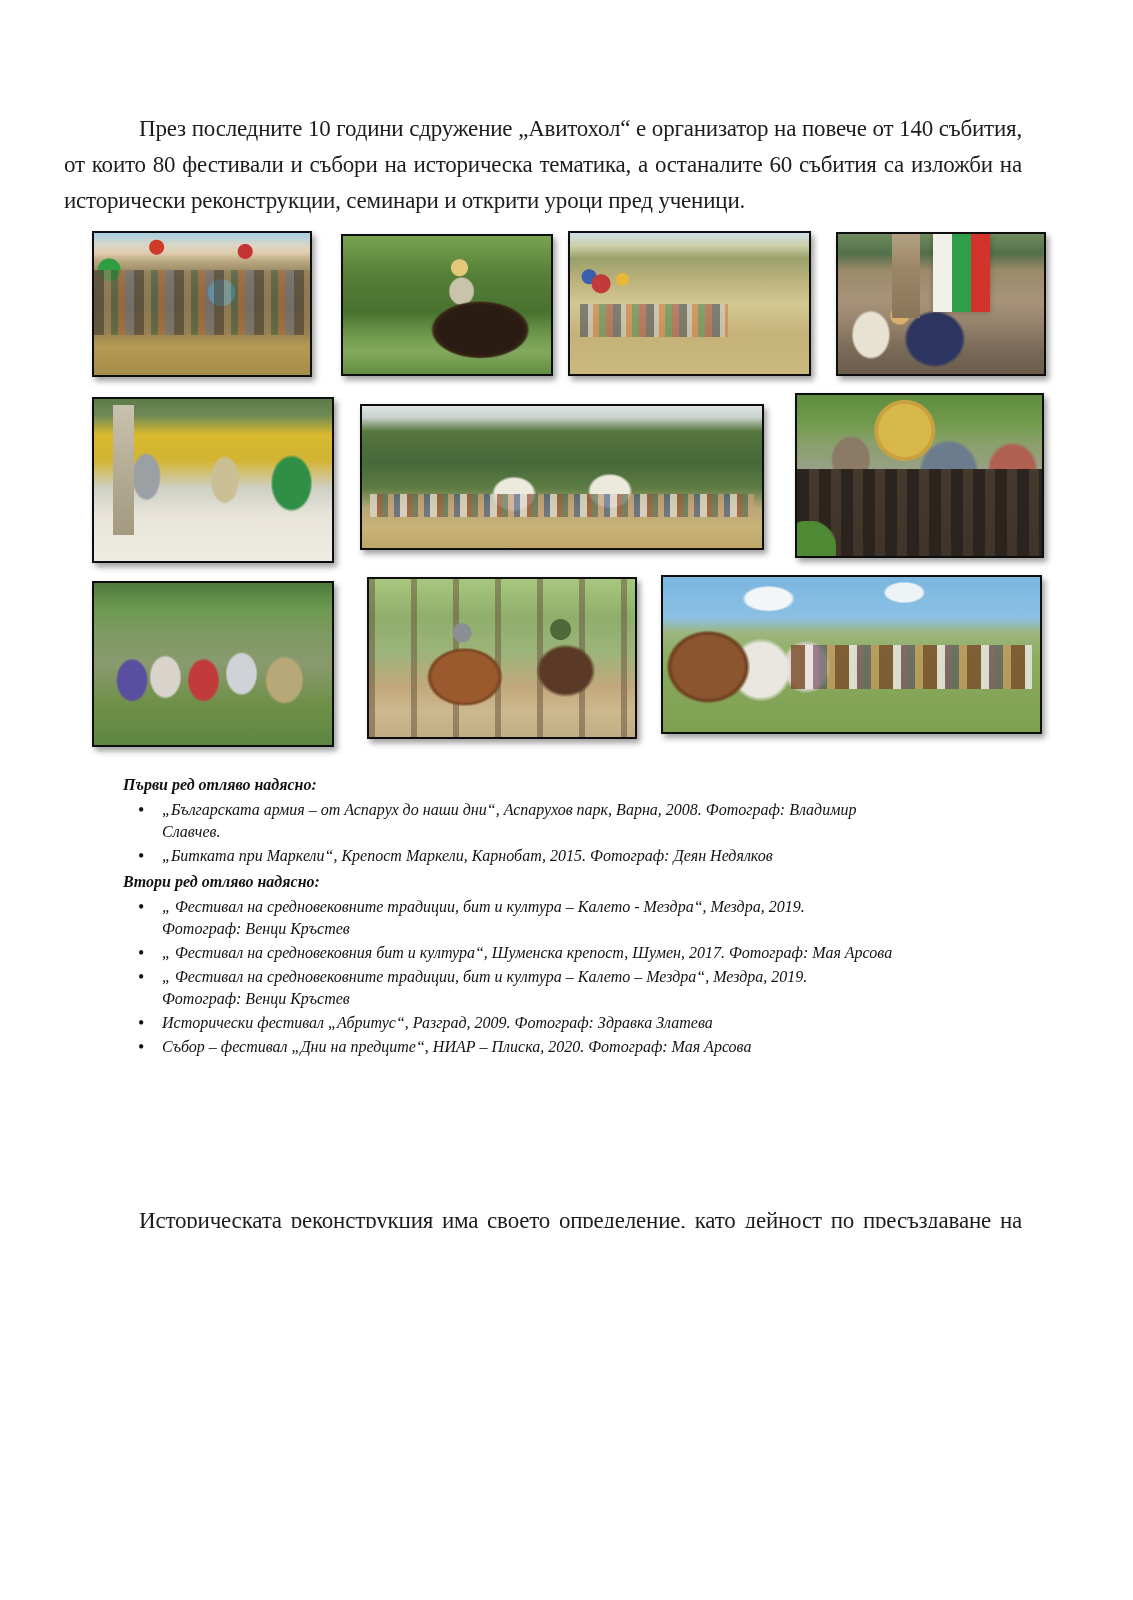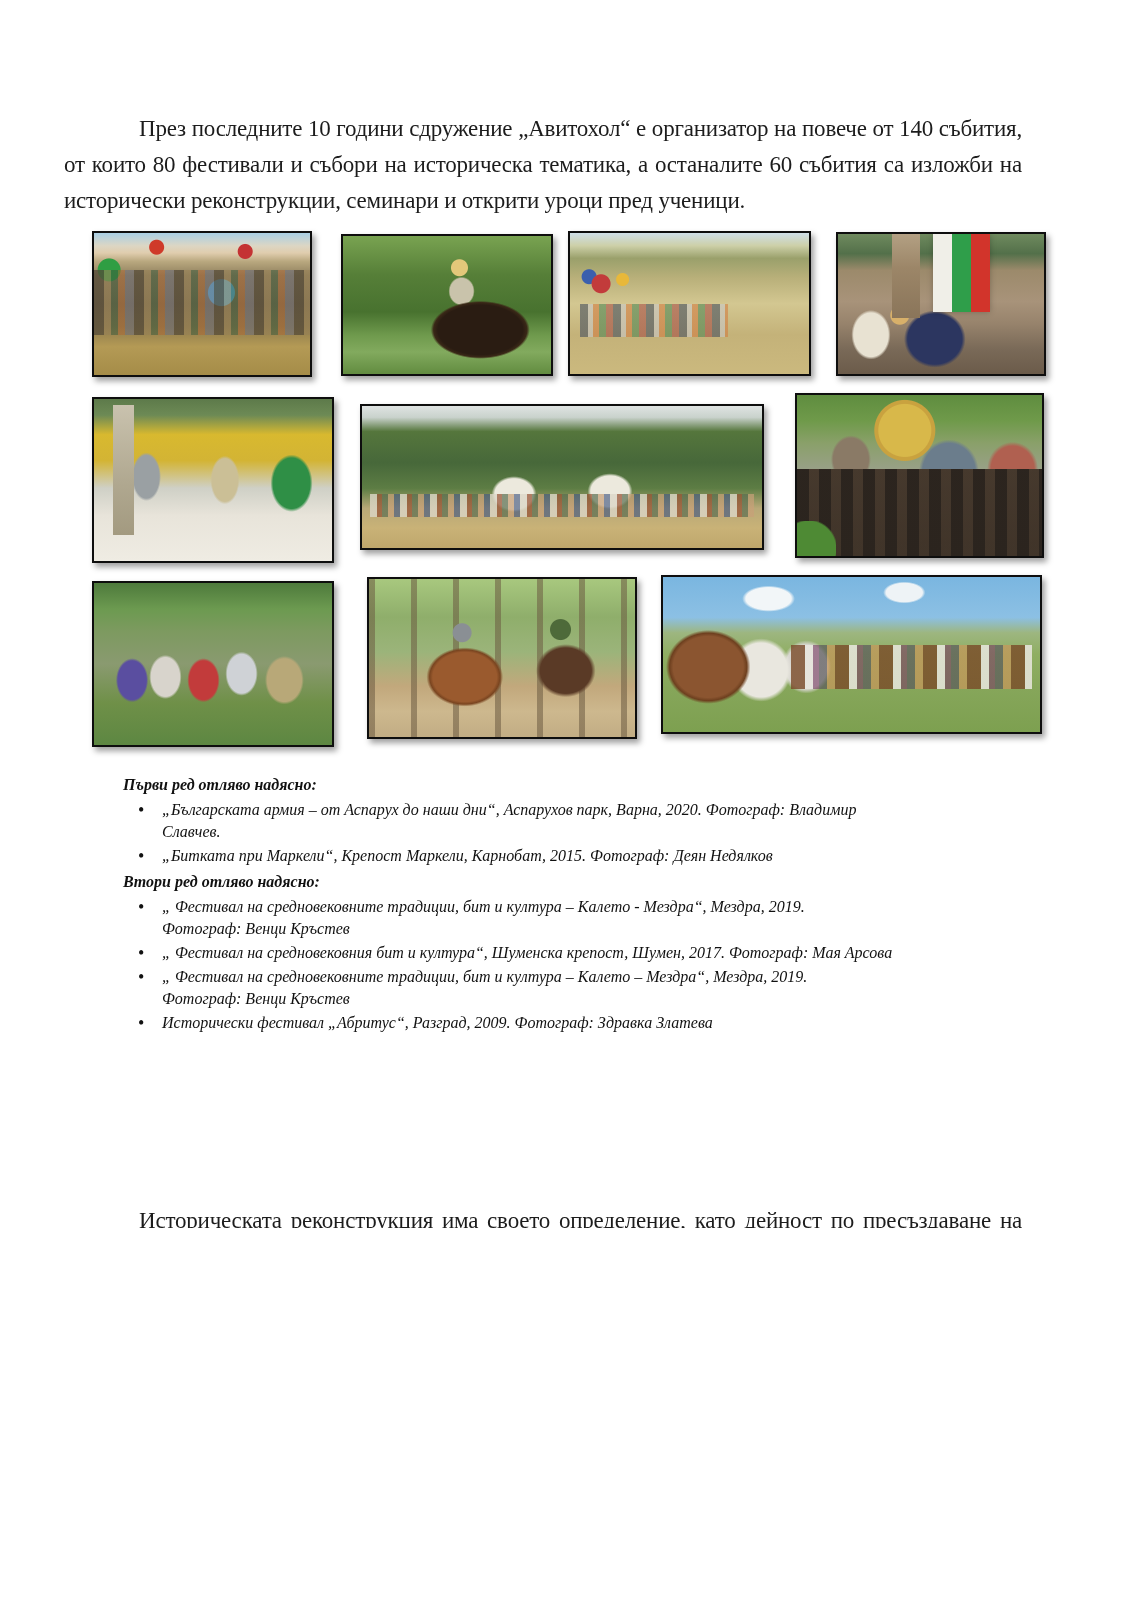--- a/index.html
+++ b/index.html
@@ -252,40 +252,41 @@
   <div class="photo p9" style="left:367px;top:577px;width:270px;height:162px;"></div>
   <div class="photo p10" style="left:661px;top:575px;width:381px;height:159px;">
     <div class="ovl horse-line"></div>
   </div>
 
   <div class="captions">
 
     <div class="cap-section">
       <div class="cap-heading">Първи ред отляво надясно:</div>
       <ul>
-        <li>„Българската армия – от Аспарух до наши дни“, Аспарухов парк, Варна, 2020. Фотограф: Владимир
+        <li>„Българската армия – от Аспарух до наши дни“, Аспарухов парк, Варна, 2008. Фотограф: Владимир
 Славчев.</li>
         <li>„Битката при Маркели“, Крепост Маркели, Карнобат, 2015. Фотограф: Деян Недялков</li>
       </ul>
     </div>
 
     <div class="cap-section">
       <div class="cap-heading">Втори ред отляво надясно:</div>
       <ul>
         <li>„ Фестивал на средновековните традиции, бит и култура – Калето - Мездра“, Мездра, 2019.
 Фотограф: Венци Кръстев</li>
         <li>„ Фестивал на средновековния бит и култура“, Шуменска крепост, Шумен, 2017. Фотограф: Мая Арсова</li>
         <li>„ Фестивал на средновековните традиции, бит и култура – Калето – Мездра“, Мездра, 2019.
 Фотограф: Венци Кръстев</li>
       </ul>
     </div>
 
     <div class="cap-section">
       <ul>
         <li>Исторически фестивал „Абритус“, Разград, 2009. Фотограф: Здравка Златева</li>
+        <li>Събор – фестивал „Дни на предците“, НИАР – Плиска, 2020. Фотограф: Мая Арсова</li>
       </ul>
     </div>
 
   </div>
 
   <p class="body-para para-closing">Историческата реконструкция има своето определение, като дейност по пресъздаване на аспекти от определен исторически период или събитие и е предназначена за образование на обществеността и по-добро разбиране на миналото (Agnew 2004: 327, 335). Реконструкторите всъщност вършат точно това и не защото са съгласни с определението и го намират за правилно и са се съгласили да го следват, а тъкмо защото определението  е дадено въз основа</p>
 
   <div class="footer-rule"></div>
   <div class="page-number">45</div>
 

